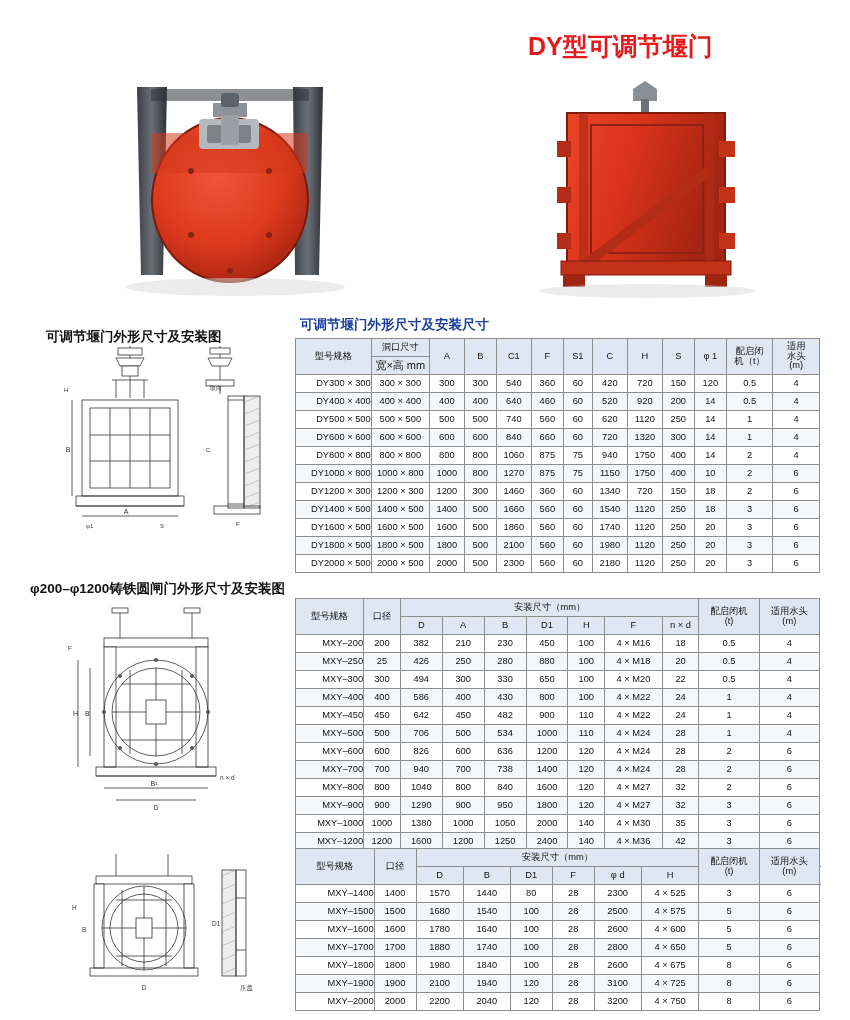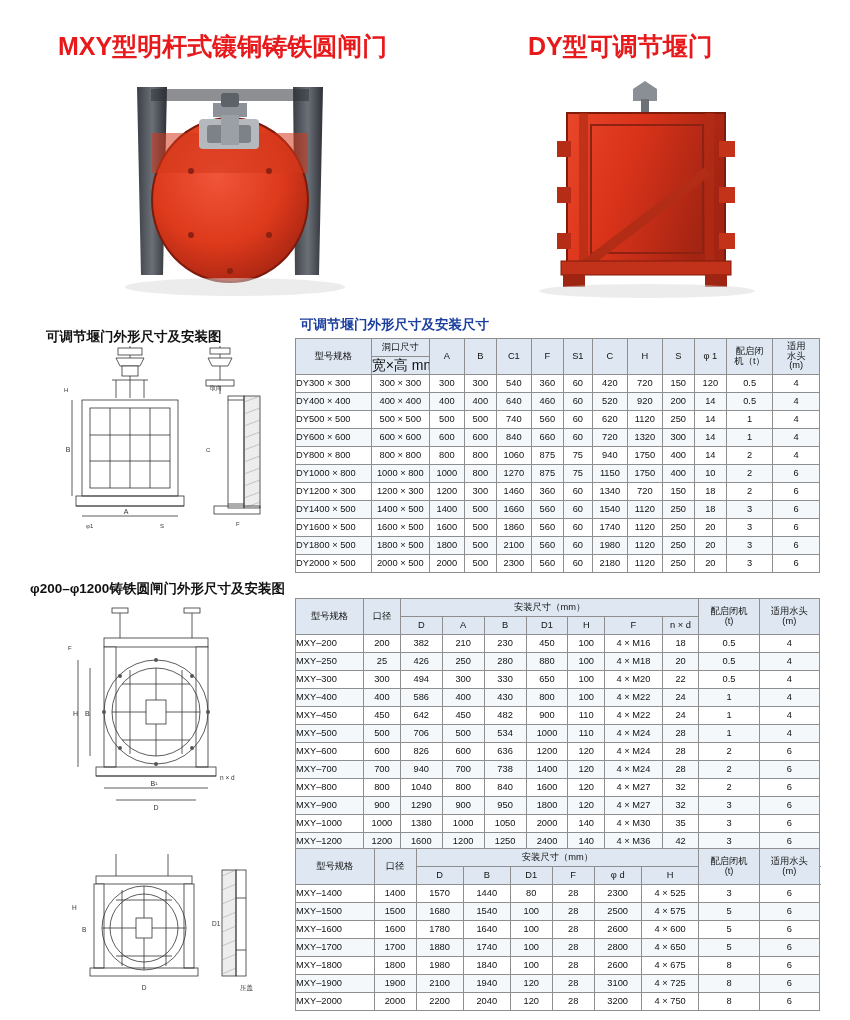--- a/index.html
+++ b/index.html
@@ -79,32 +79,31 @@
   }
   thead th{
     background:#dfe8f2;
     font-size:9.3px;
     height:17px;
     margin-top:36px;
   }
   thead th.tall{height:34px;}
   tbody td{background:#ffffff;height:17px;}
   tbody tr:nth-child(even) td{background:#f5f8fb;}
-  .firstcol{text-align:left;}
-  .sub{font-size:14px;}
+  .firstcol{text-align:right;}
+  .sub{font-size:11px;}
 
   
   .two-line{line-height:1.05;}
 </style>
 </head>
 <body>
 
 <div class="page">
 
-  <div class="main-title" id="title-left">MXY型明杆式镶铜铸铁圆闸门</div>
   <div class="main-title" id="title-right">DY型可调节堰门</div>
 
   <div class="photo" id="photo-gate">
     <svg width="330" height="225" viewBox="0 0 330 225">
       <defs>
         <radialGradient id="redG" cx="42%" cy="35%" r="75%">
           <stop offset="0%" stop-color="#f0553a"></stop>
           <stop offset="55%" stop-color="#de3a1c"></stop>
           <stop offset="100%" stop-color="#9e2110"></stop>
         </radialGradient>

